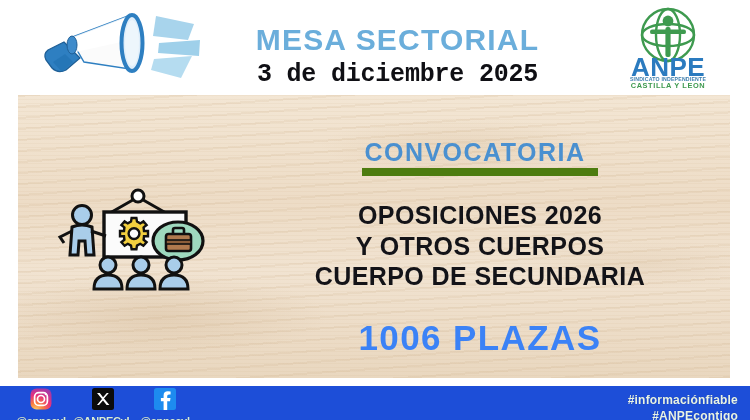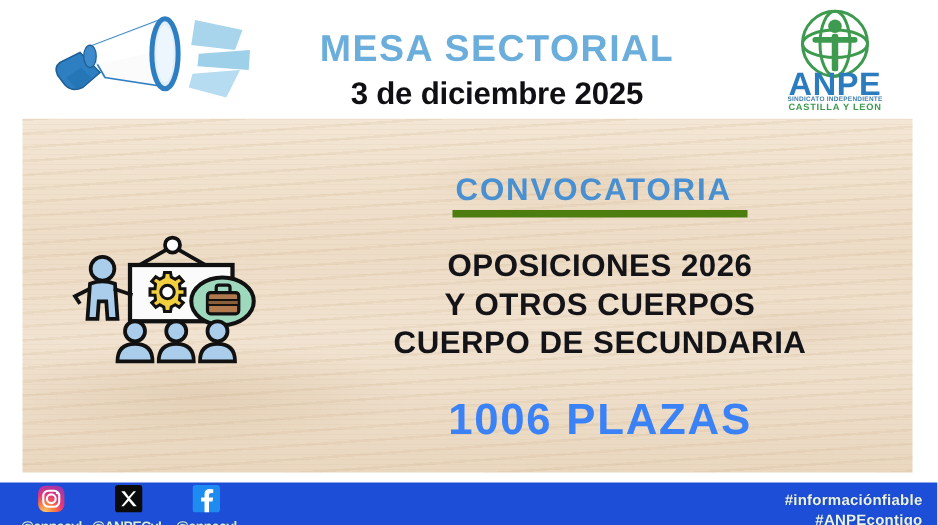--- a/index.html
+++ b/index.html
@@ -25,21 +25,21 @@
     text-align:center;
   }
   .title-main{
     font-size:30px;font-weight:bold;letter-spacing:1.2px;
     color:#6BAEDB;line-height:1.08;margin:0;padding-top:4px;
     font-family:"Liberation Sans", sans-serif;
   }
   .title-date{
     font-size:25px;font-weight:bold;color:#0f0f14;
     line-height:1.12;margin:0;padding-top:5px;letter-spacing:-0.2px;
-    font-family:Liberation Sans, sans-serif;
+    font-family:Liberation Mono, monospace;
   }
   .anpe-logo{
     position:absolute;left:608px;top:4px;width:120px;height:86px;text-align:right;
   }
   .anpe-logo svg{display:block;}
 
   
   .wood{
     position:absolute;left:18px;top:95px;width:712px;height:283px;
     background:
@@ -73,21 +73,21 @@
 
   
   .content{
     position:absolute;left:245px;top:130px;width:470px;height:250px;
     text-align:center;
   }
   .convocatoria{
     font-size:25px;font-weight:bold;color:#4A90D0;
     letter-spacing:1.5px;margin:0;padding-top:8px;
     display:inline-block;
-    border-bottom:6px solid #4d7c0f;
+    border-bottom:8px solid #4d7c0f;
     padding-bottom:1px;padding-left:2px;padding-right:12px;
   }
   .oposiciones{
     margin:0;padding-top:24px;
     font-size:25px;font-weight:bold;color:#131318;
     line-height:1.22;letter-spacing:0.4px;text-align:center;
   }
   .oposiciones div{white-space:nowrap;}
   .plazas{
     margin:0;padding-top:26px;

